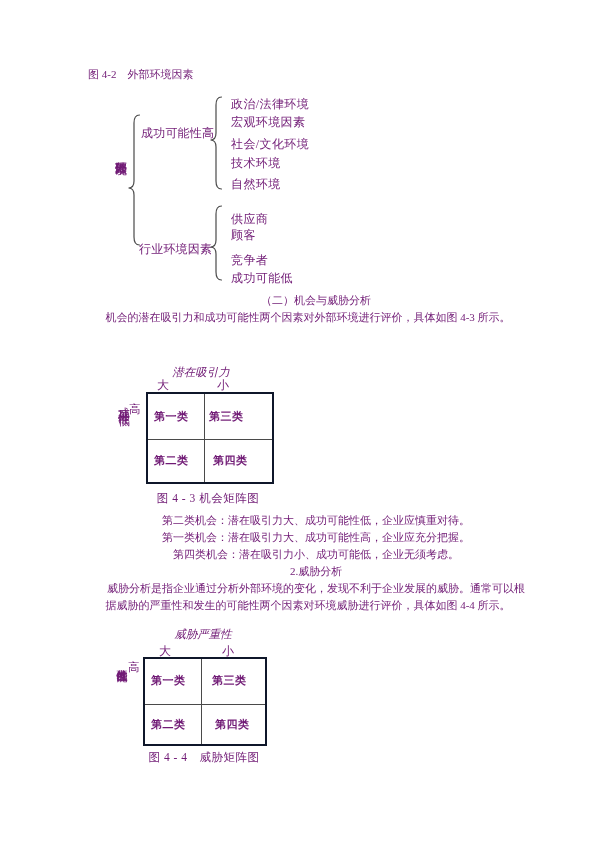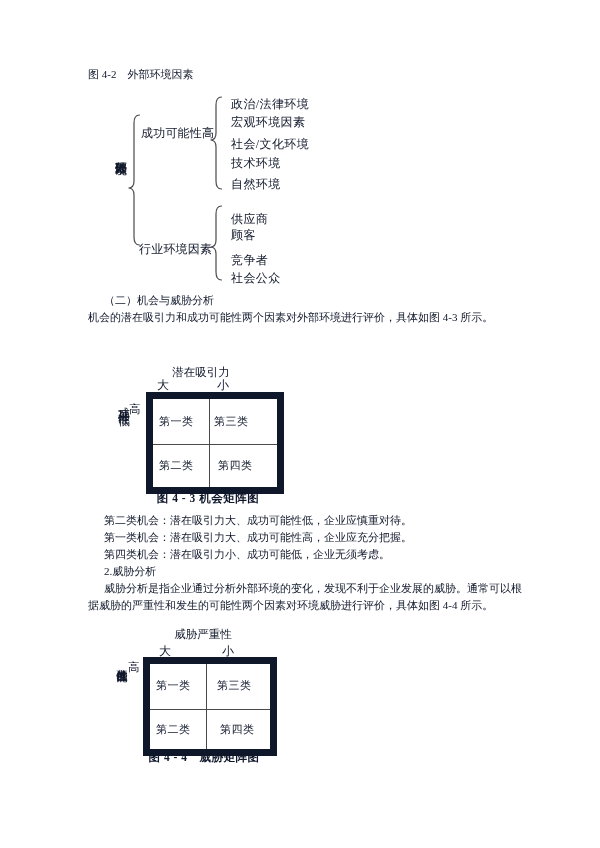--- a/index.html
+++ b/index.html
@@ -1,38 +1,38 @@
 <!DOCTYPE html>
 <html><head>
 <meta charset="utf-8">
 <style>
   html,body { margin:0; padding:0; background:#fff; }
   .page {
     position:relative; width:600px; height:848px; background:#ffffff;
     font-family:"Liberation Serif","DejaVu Serif",serif;
-    color:#0f172a; overflow:hidden;
+    color:#701a75; overflow:hidden;
   }
   .abs { position:absolute; }
-  .txt { font-size:11px; line-height:17px; white-space:nowrap; }
+  .txt { font-size:11px; line-height:17px; white-space:nowrap;text-align:center; }
   .indent { padding-left:16px; }
   .figcap { font-size:11px; white-space:nowrap; }
   .tlabel { font-size:12px; white-space:nowrap; letter-spacing:0.2px; }
   .titem { position:absolute; left:223px; font-size:12px; white-space:nowrap; letter-spacing:0.4px;margin-left:8px; }
   .vtext { writing-mode:vertical-rl; text-orientation:upright; white-space:nowrap; }
   .root-label { font-size:12px; letter-spacing:0.2px; }
   .brace { position:absolute; }
-  .axis-top { font-size:11.5px; text-align:center; white-space:nowrap; }
+  .axis-top { font-size:11.5px; text-align:center; white-space:nowrap;font-style:italic; }
   .colhead { font-size:12px; white-space:nowrap; }
   .side-high { font-size:11.5px; white-space:nowrap; }
-  .mbox { position:absolute; border:7px solid #0f172a; background:#fff; }
+  .mbox { position:absolute; border:2px solid #0f172a; background:#fff;font-weight:bold; }
   .gridline { position:absolute; background:#4a4a4a; }
   .gridline.v { width:1px; }
   .gridline.h { height:1px; }
   .mcell { position:absolute; font-size:11px; white-space:nowrap; letter-spacing:0.5px; }
-  .mcaption { font-weight:bold; font-size:11.5px; text-align:center; white-space:nowrap; letter-spacing:0.5px; }
+  .mcaption { font-weight:normal; font-size:11.5px; text-align:center; white-space:nowrap; letter-spacing:0.5px; }
 </style>
 </head>
 <body>
 
 <div class="page">
 
   <div class="abs figcap" style="left:88px;top:67px">图 4-2　外部环境因素</div>
 
   <div>
 
@@ -54,21 +54,21 @@
 
     <div class="titem" style="top:96px">政治/法律环境</div>
     <div class="titem" style="top:114px">宏观环境因素</div>
     <div class="titem" style="top:136px">社会/文化环境</div>
     <div class="titem" style="top:155px">技术环境</div>
     <div class="titem" style="top:176px">自然环境</div>
 
     <div class="titem" style="top:211px">供应商</div>
     <div class="titem" style="top:227px">顾客</div>
     <div class="titem" style="top:252px">竞争者</div>
-    <div class="titem" style="top:270px">社会公众</div>
+    <div class="titem" style="top:270px">成功可能低</div>
   </div>
 
   <div class="abs" style="left:88px;top:292px;width:440px">
     <div class="txt indent">（二）机会与威胁分析</div>
     <div class="txt">机会的潜在吸引力和成功可能性两个因素对外部环境进行评价，具体如图 4-3 所示。</div>
   </div>
 
   <div>
     <div class="abs axis-top" style="left:140px;top:365px;width:122px">潜在吸引力</div>
     <div class="abs colhead" style="left:157px;top:377px">大</div>

